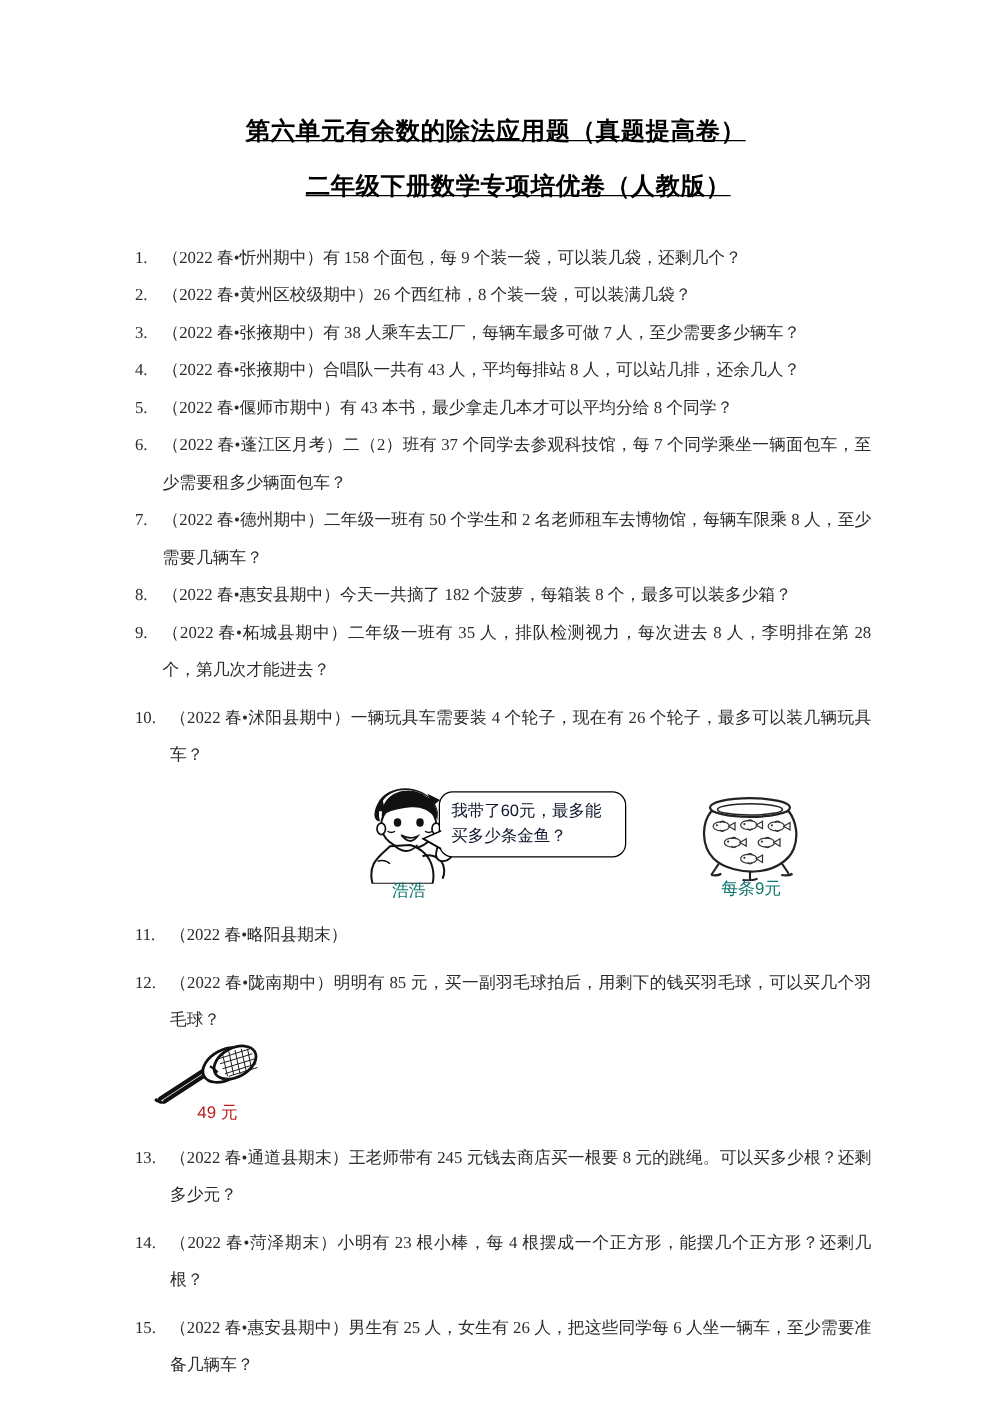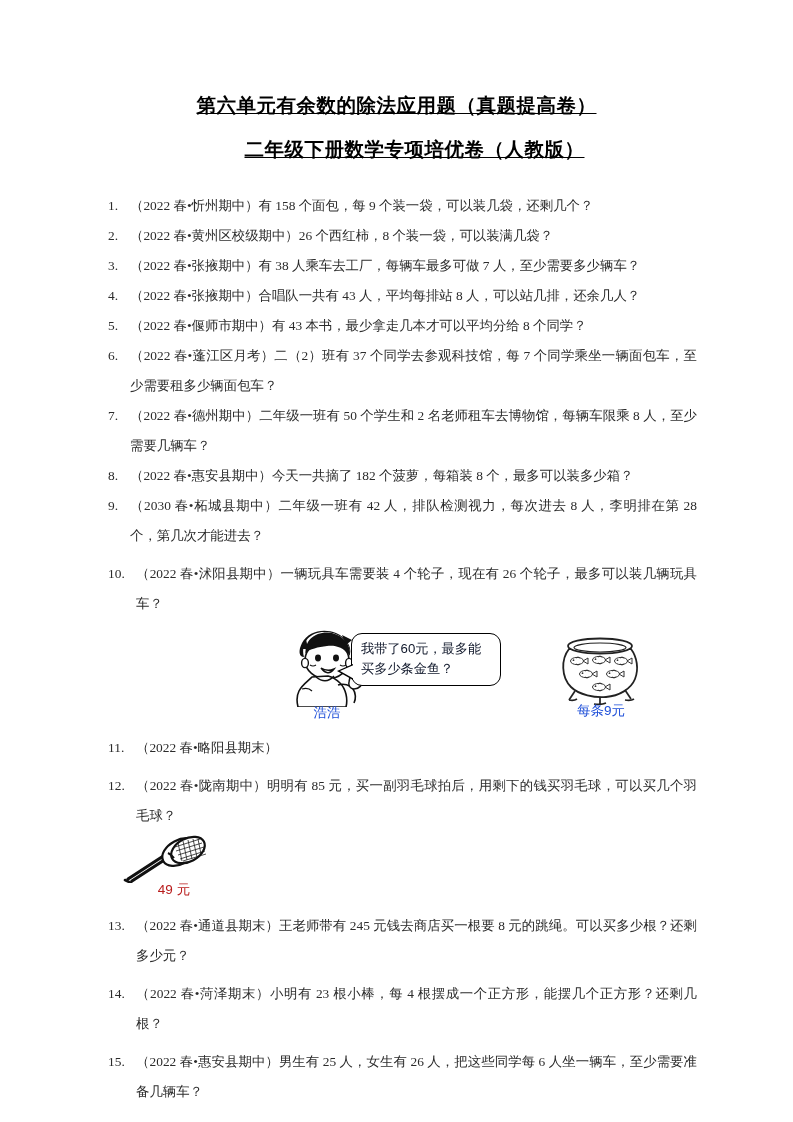--- a/index.html
+++ b/index.html
@@ -75,21 +75,21 @@
   .boy-wrap {
     position: absolute;
     left: 178px;
     top: 0;
     width: 82px;
     text-align: center;
   }
   .boy-label, .bowl-label {
     font-size: 13.5px;
     font-family: "Liberation Sans", "DejaVu Sans", sans-serif;
-    color: #1d4ed8;
+    color: #0f766e;
     line-height: 14px;
     margin-top: -1px;
   }
   .bubble {
     position: absolute;
     left: 243px;
     top: 6px;
     width: 150px;
     border: 1.6px solid #000;
     border-radius: 11px;
@@ -182,21 +182,21 @@
 
     <p class="q">
       <span class="num">7.</span><span class="txt">（2022 春•德州期中）二年级一班有 50 个学生和 2 名老师租车去博物馆，每辆车限乘 8 人，至少需要几辆车？</span>
     </p>
 
     <p class="q">
       <span class="num">8.</span><span class="txt">（2022 春•惠安县期中）今天一共摘了 182 个菠萝，每箱装 8 个，最多可以装多少箱？</span>
     </p>
 
     <p class="q">
-      <span class="num">9.</span><span class="txt">（2030 春•柘城县期中）二年级一班有 42 人，排队检测视力，每次进去 8 人，李明排在第 28 个，第几次才能进去？</span>
+      <span class="num">9.</span><span class="txt">（2022 春•柘城县期中）二年级一班有 35 人，排队检测视力，每次进去 8 人，李明排在第 28 个，第几次才能进去？</span>
     </p>
 
     <p class="q wide">
       <span class="num">10.</span><span class="txt">（2022 春•沭阳县期中）一辆玩具车需要装 4 个轮子，现在有 26 个轮子，最多可以装几辆玩具车？</span>
     </p>
 
     <div class="illus-fish">
 
       <div class="boy-wrap">
         <svg width="82" height="80" viewBox="0 0 82 80">

